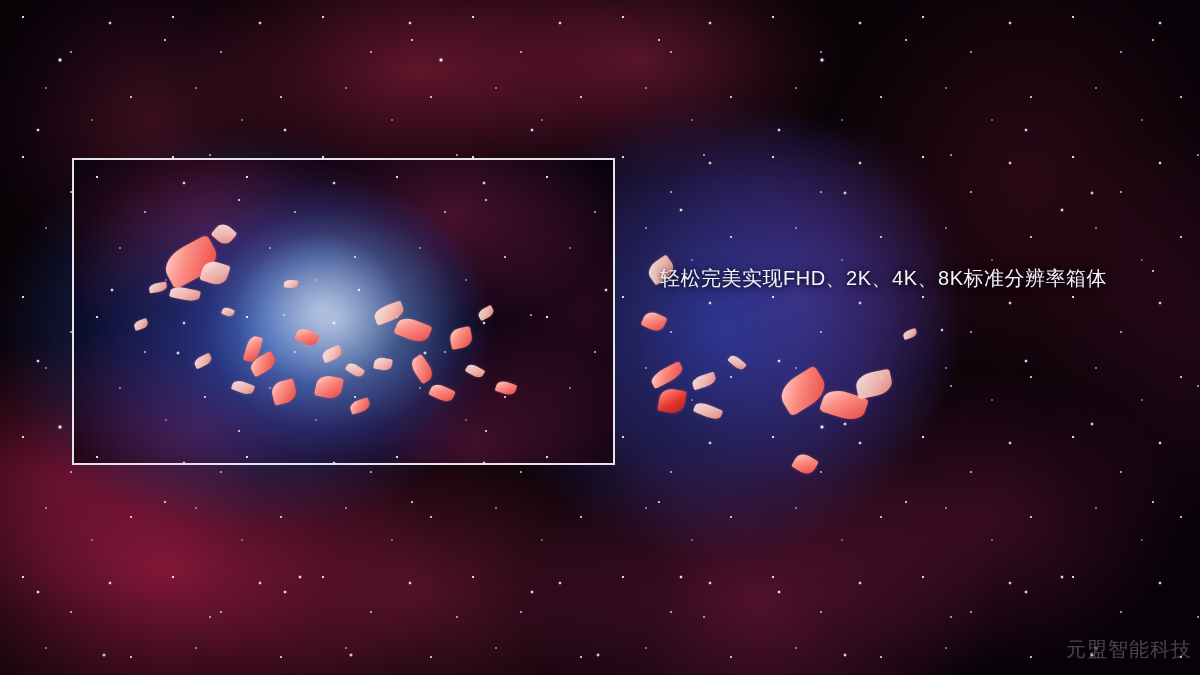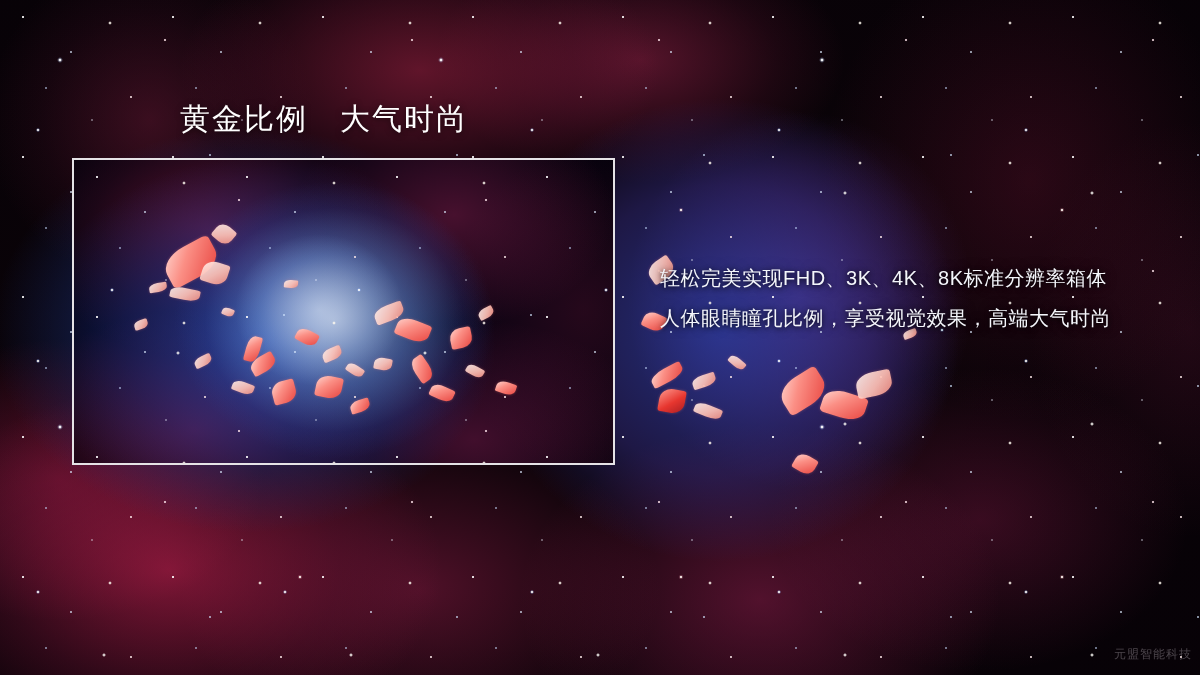--- a/index.html
+++ b/index.html
@@ -157,21 +157,21 @@
     line-height: 40px;
     letter-spacing: 0.5px;
     white-space: nowrap;
     text-shadow: 0 1px 5px rgba(0,0,0,0.8), 0 0 12px rgba(0,0,0,0.5);
   }
 
   .watermark {
     position: absolute;
     right: 8px;
     bottom: 12px;
-    font-size: 12px;
+    font-size: 20px;
     letter-spacing: 1px;
     color: rgba(205,195,205,0.34);
   }
 </style>
 </head>
 <body>
 
 <div class="slide">
 
   <div class="space-bg"></div>
@@ -187,21 +187,20 @@
       <div class="petal pale" style="left: 692px; top: 375px; width: 24px; height: 12px; transform: rotate(-18deg);"></div>
       <div class="petal pale" style="left: 694px; top: 405px; width: 28px; height: 12px; transform: rotate(22deg);"></div>
       <div class="petal" style="left: 780px; top: 375px; width: 46px; height: 32px; transform: rotate(-32deg);"></div>
       <div class="petal" style="left: 822px; top: 392px; width: 44px; height: 26px; transform: rotate(18deg);"></div>
       <div class="petal pale" style="left: 856px; top: 372px; width: 36px; height: 24px; transform: rotate(-12deg);"></div>
       <div class="petal" style="left: 794px; top: 455px; width: 22px; height: 18px; transform: rotate(30deg);"></div>
       <div class="petal pale" style="left: 728px; top: 358px; width: 18px; height: 9px; transform: rotate(40deg);"></div>
       <div class="petal pale" style="left: 903px; top: 330px; width: 14px; height: 8px; transform: rotate(-20deg);"></div>
     </div>
 
-  <div class="slide-title">黄金比例　大气时尚</div>
 
   <div class="image-frame">
     <div class="frame-inner"></div>
     <div class="stars-a"></div>
     <div class="stars-b"></div>
     <div id="petals-inside">
         <div class="petal" style="left: 90px; top: 85px; width: 54px; height: 34px; transform: rotate(-28deg);"></div>
         <div class="petal pale" style="left: 128px; top: 102px; width: 26px; height: 22px; transform: rotate(18deg);"></div>
         <div class="petal pale" style="left: 96px; top: 128px; width: 30px; height: 12px; transform: rotate(12deg);"></div>
         <div class="petal pale" style="left: 75px; top: 123px; width: 18px; height: 9px; transform: rotate(-10deg);"></div>
@@ -225,19 +224,18 @@
         <div class="petal pale" style="left: 392px; top: 206px; width: 18px; height: 10px; transform: rotate(30deg);"></div>
         <div class="petal pale" style="left: 404px; top: 148px; width: 16px; height: 10px; transform: rotate(-28deg);"></div>
         <div class="petal" style="left: 422px; top: 222px; width: 20px; height: 12px; transform: rotate(18deg);"></div>
         <div class="petal pale" style="left: 210px; top: 120px; width: 14px; height: 8px; transform: rotate(5deg);"></div>
         <div class="petal pale" style="left: 60px; top: 160px; width: 14px; height: 9px; transform: rotate(-18deg);"></div>
         <div class="petal pale" style="left: 148px; top: 148px; width: 12px; height: 8px; transform: rotate(22deg);"></div>
       </div>
   </div>
 
   <div class="body-copy">
-    <div class="body-line">轻松完美实现FHD、3K、4K、8K标准分辨率箱体</div>
-    <div class="body-line">人体眼睛瞳孔比例，享受视觉效果，高端大气时尚</div>
+    <div class="body-line">轻松完美实现FHD、2K、4K、8K标准分辨率箱体</div>
   </div>
 
   <div class="watermark">元盟智能科技</div>
 
 </div>
 
 </body></html>

